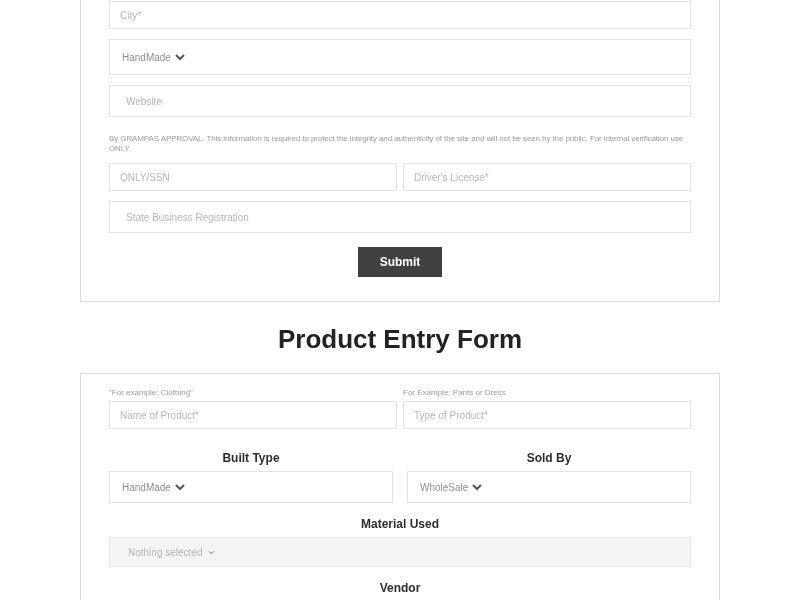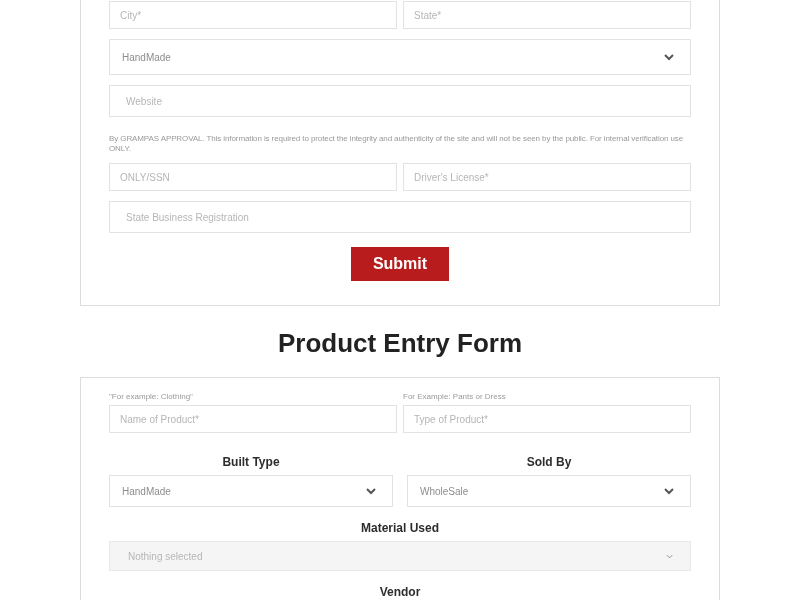--- a/index.html
+++ b/index.html
@@ -42,21 +42,20 @@
   .field.tall { height: 32px; padding-left: 16px; }
   .select {
     border: 1px solid #e2e2e2;
     background: #fff;
     height: 36px;
     padding: 0 12px;
     font-size: 10px;
     color: #7a7a7a;
     display: flex;
     align-items: center;
-    justify-content: space-between;
     position: relative;
   }
   .select .val { color: #8d8d8d; }
   .select .nothing { color: #b7b7b7; }
   .chev {
     width: 18px; height: 18px;
     display: inline-flex; align-items: center; justify-content: center;
   }
   .chev svg { width: 16px; height: 16px; }
   .chev-sm svg { width: 11px; height: 11px; }
@@ -68,24 +67,24 @@
     letter-spacing: -0.1px;
   }
   .tiny-hint {
     font-size: 8px;
     color: #9a9a9a;
     margin-bottom: 4px;
   }
   .btn-submit {
     display: block;
     margin: 14px auto 6px auto;
-    background: #b91c1c;
+    background: #404040;
     color: #fff;
     border: none;
-    font-size: 16px;
+    font-size: 12px;
     font-weight: 600;
     padding: 8px 22px;
     cursor: pointer;
   }
   .section-title {
     text-align: center;
     font-size: 26px;
     font-weight: 700;
     color: #222;
     margin: 18px 0 18px 0;
@@ -120,23 +119,20 @@
 </head>
 <body>
 
 <div class="page">
 
   <div class="card">
 
     <div class="row">
       <div class="field">
         <span>City*</span>
-      </div>
-      <div class="field">
-        <span>State*</span>
       </div>
     </div>
 
     <div class="block">
       <div class="select">
         <span class="val">HandMade</span>
         <span class="chev">
           <svg viewBox="0 0 24 24">
               <path d="M6 9l6 6 6-6" fill="none" stroke="#555" stroke-width="3"></path>
             </svg>

